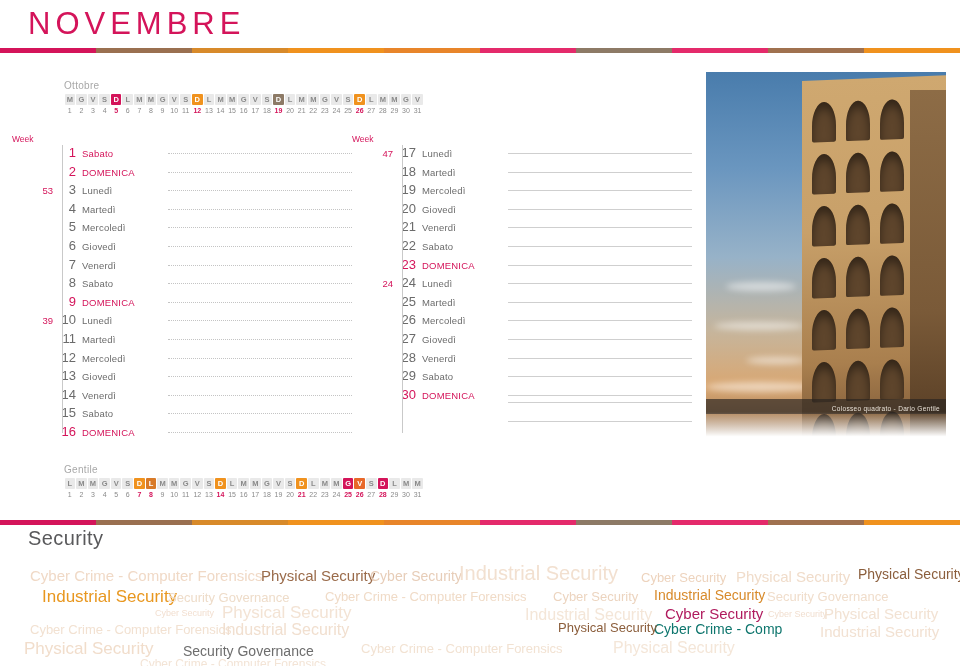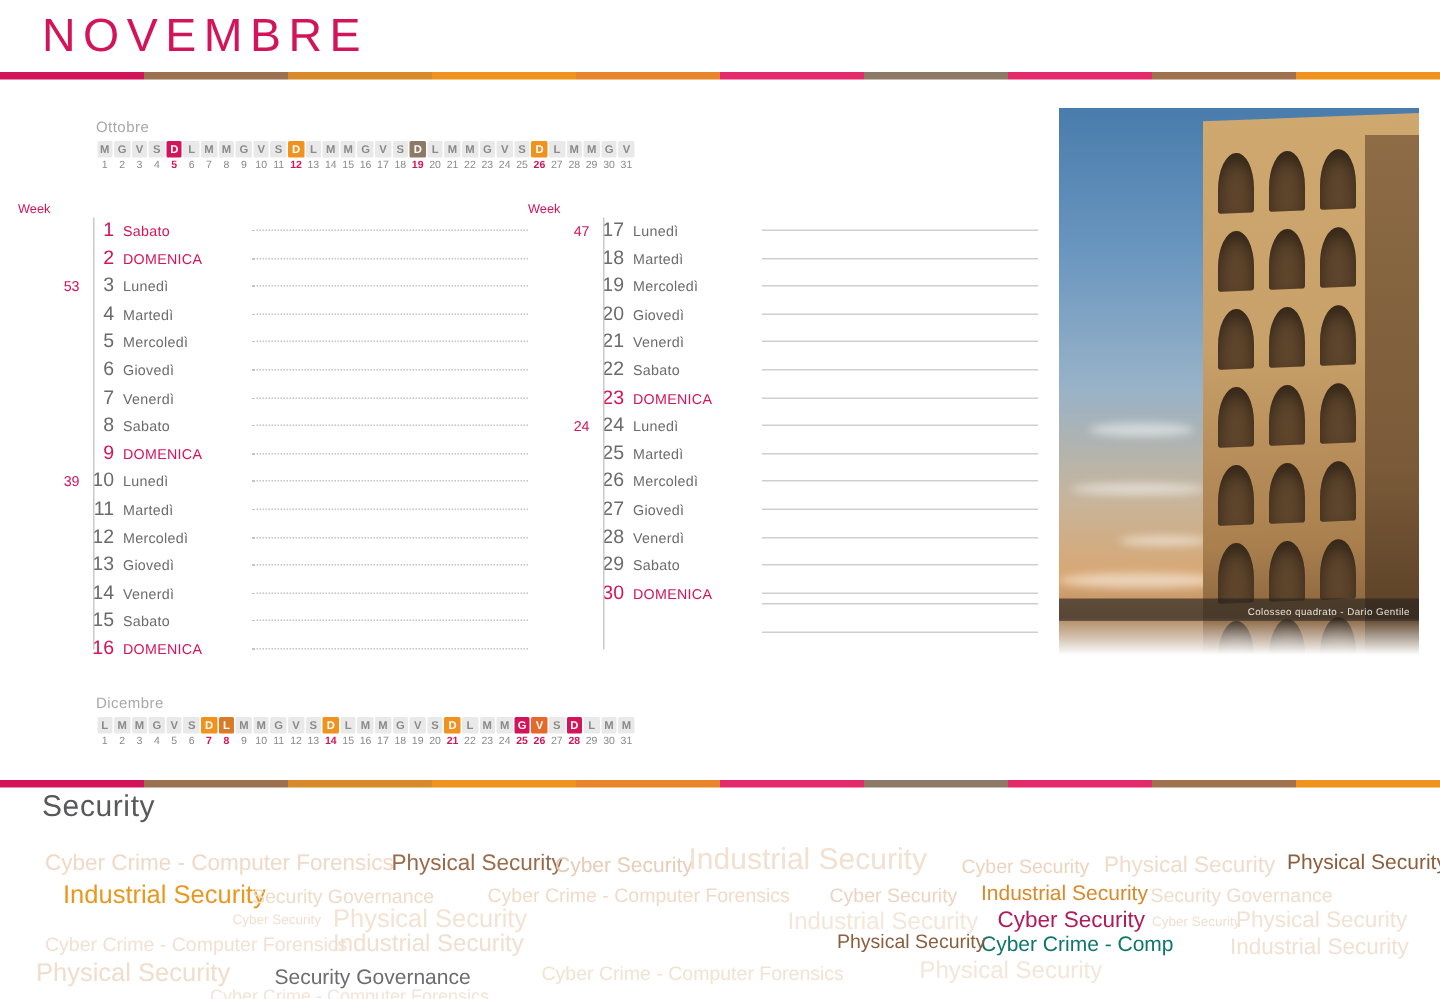--- a/index.html
+++ b/index.html
@@ -593,21 +593,21 @@
           <div class="arch" style="left: 112px; top: 334px; width: 24px; height: 40px;"></div>
         </div>
     </div>
     <div class="bldg-face2"></div>
     <div class="caption-bar"></div>
     <div class="caption-txt">Colosseo quadrato - Dario Gentile</div>
     <div class="photo-fade"></div>
   </div>
 
   <div class="mini" id="mini-next" style="top:464px">
-    <div class="mini-label">Dicembre</div>
+    <div class="mini-label">Gentile</div>
     <div class="mini-row" id="next-dow">
         <div class="mini-cell">
           <div class="mini-dow">L</div>
         </div>
         <div class="mini-cell">
           <div class="mini-dow">M</div>
         </div>
         <div class="mini-cell">
           <div class="mini-dow">M</div>
         </div>

